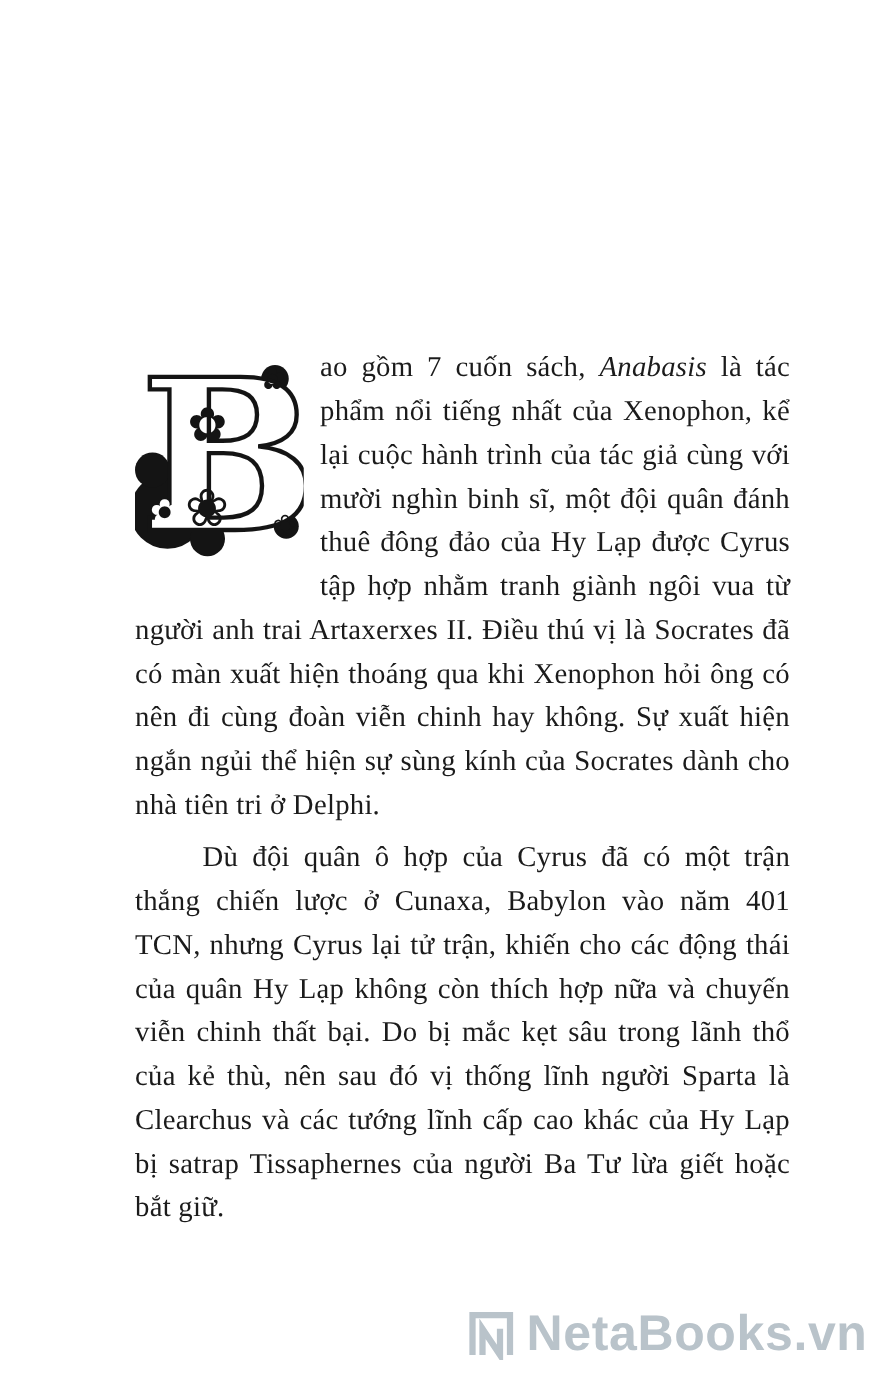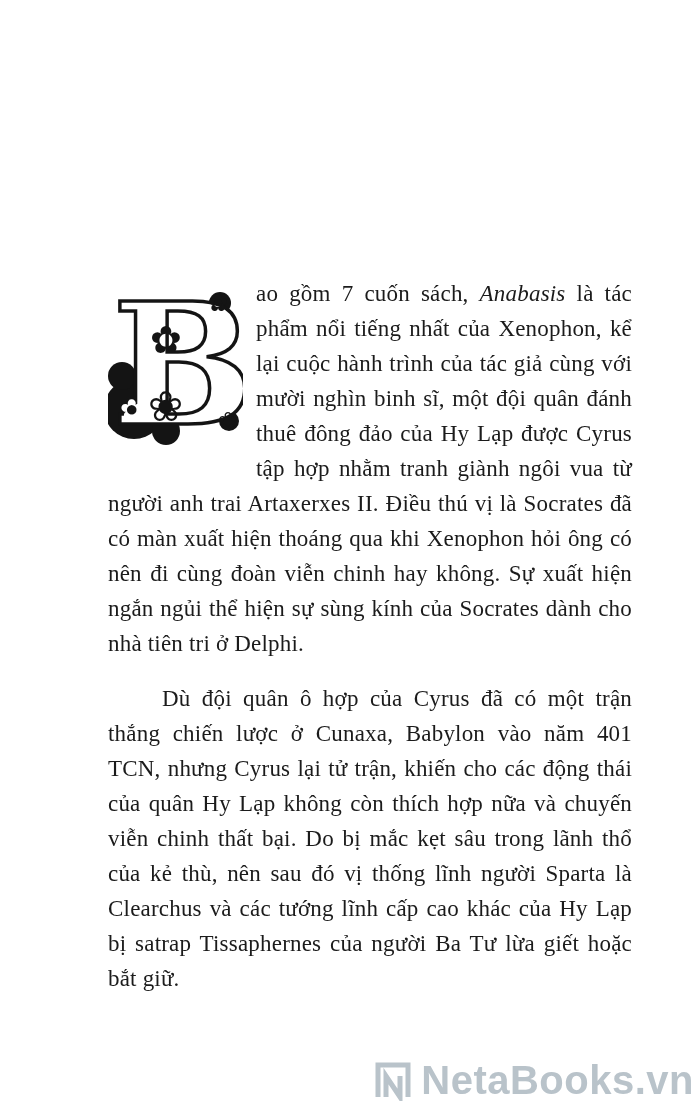--- a/index.html
+++ b/index.html
@@ -19,21 +19,21 @@
     left: 108px;
     width: 524px;
   }
   .para {
     margin: 0;
     font-size: 23px;
     line-height: 35px;
     text-align: justify;
     letter-spacing: 0.2px;
   }
-  .para + .para { margin-top: 20px; }
+  .para + .para { margin-top: 7px; }
   .para.indent { text-indent: 54px; }
   em { }
 
   .dropcap {
     float: left;
     width: 135px;
     height: 165px;
     margin: 5px 13px 6px 0;
     display: block;
   }
@@ -49,21 +49,21 @@
     font-family: "DejaVu Sans", sans-serif;
   }
   .dc-flower { font-size: 38px; fill: #141414; }
   .dc-flower.f2 { font-size: 42px; }
   .dc-flower-sm { font-size: 24px; fill: #141414; }
   .dc-flower-white { font-size: 28px; fill: #ffffff; }
 
   .watermark {
     position: absolute;
     right: 6px;
-    bottom: 16px;
+    bottom: 29px;
     display: flex;
     align-items: center;
     gap: 8px;
     font-family: "Liberation Sans", sans-serif;
     color: #b9c3ca;
     user-select: none;
   }
   .wm-logo { display: block; }
   .wm-text {
     font-size: 40px;

